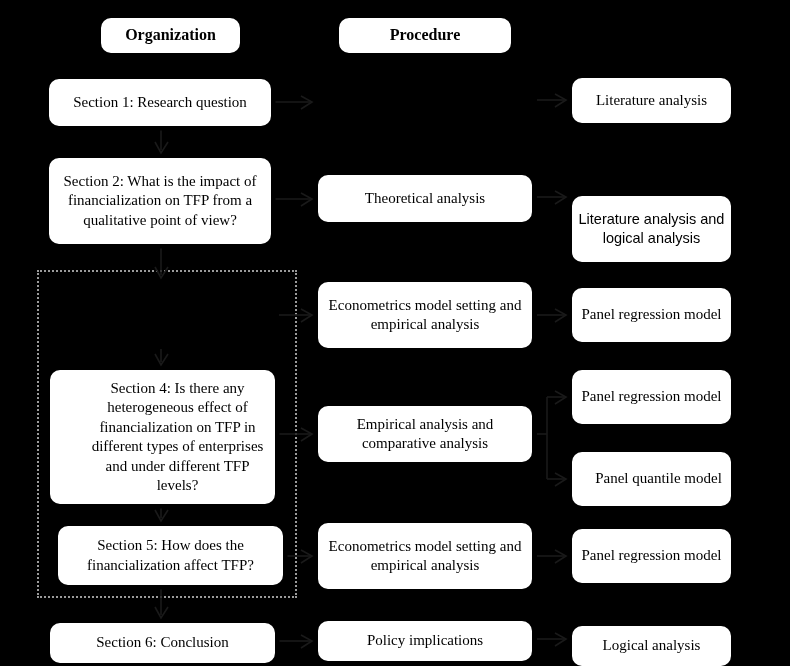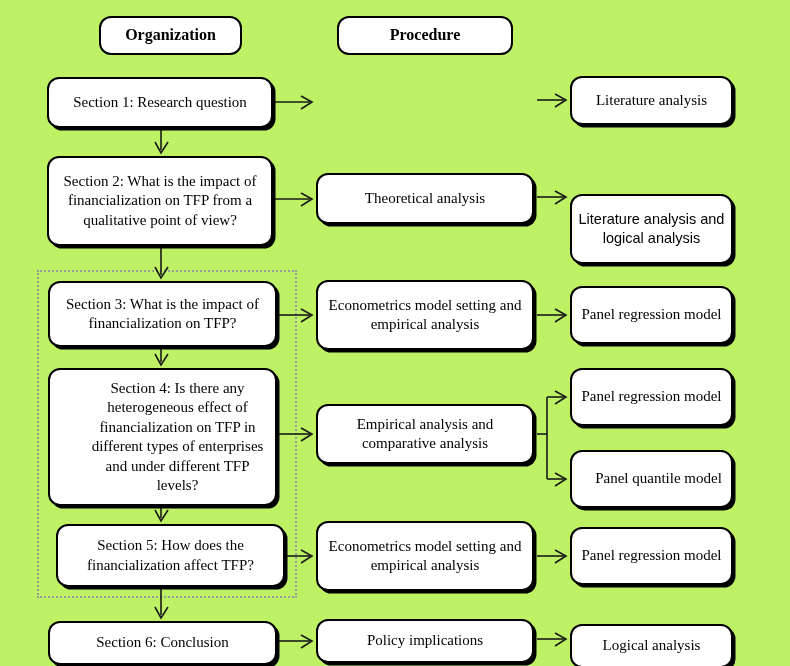--- a/index.html
+++ b/index.html
@@ -4,21 +4,21 @@
 <style>
   html, body {
     margin: 0;
     padding: 0;
     background: #ffffff;
   }
   #canvas {
     position: relative;
     width: 790px;
     height: 666px;
-    background: #bef264;
+    background: #000000;
     overflow: hidden;
     font-family: "Liberation Serif", "DejaVu Serif", serif;
   }
 
   
   .node {
     position: absolute;
     box-sizing: border-box;
     border: 2px solid #000000;
     background: #ffffff;
@@ -106,23 +106,20 @@
   </div>
 
   <div class="node rounded shadow" style="left:316px; top:173px; width:218px; height:51px;">
     <span class="txt">Theoretical analysis</span>
   </div>
 
   <div class="node rounded shadow sans" style="left:570px; top:162px; width:163px; height:70px;margin-top:32px;">
     <span class="txt">Literature analysis and logical analysis</span>
   </div>
 
-  <div class="node rounded shadow" style="left:48px; top:281px; width:229px; height:66px;">
-    <span class="txt">Section 3: What is the impact of financialization on TFP?</span>
-  </div>
 
   <div class="node rounded shadow" style="left:316px; top:280px; width:218px; height:70px;">
     <span class="txt">Econometrics model setting and empirical analysis</span>
   </div>
 
   <div class="node rounded shadow" style="left:570px; top:286px; width:163px; height:58px;">
     <span class="txt">Panel regression model</span>
   </div>
 
   <div class="node rounded shadow" style="left:48px; top:368px; width:229px; height:138px;padding-left:36px;">

